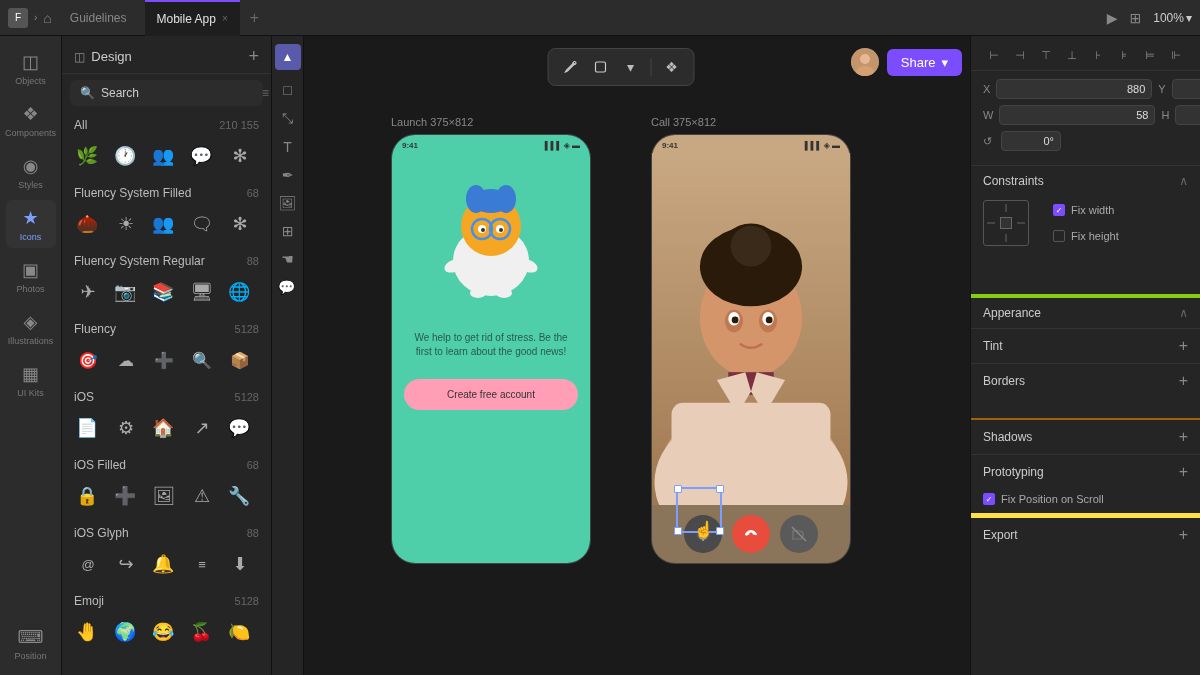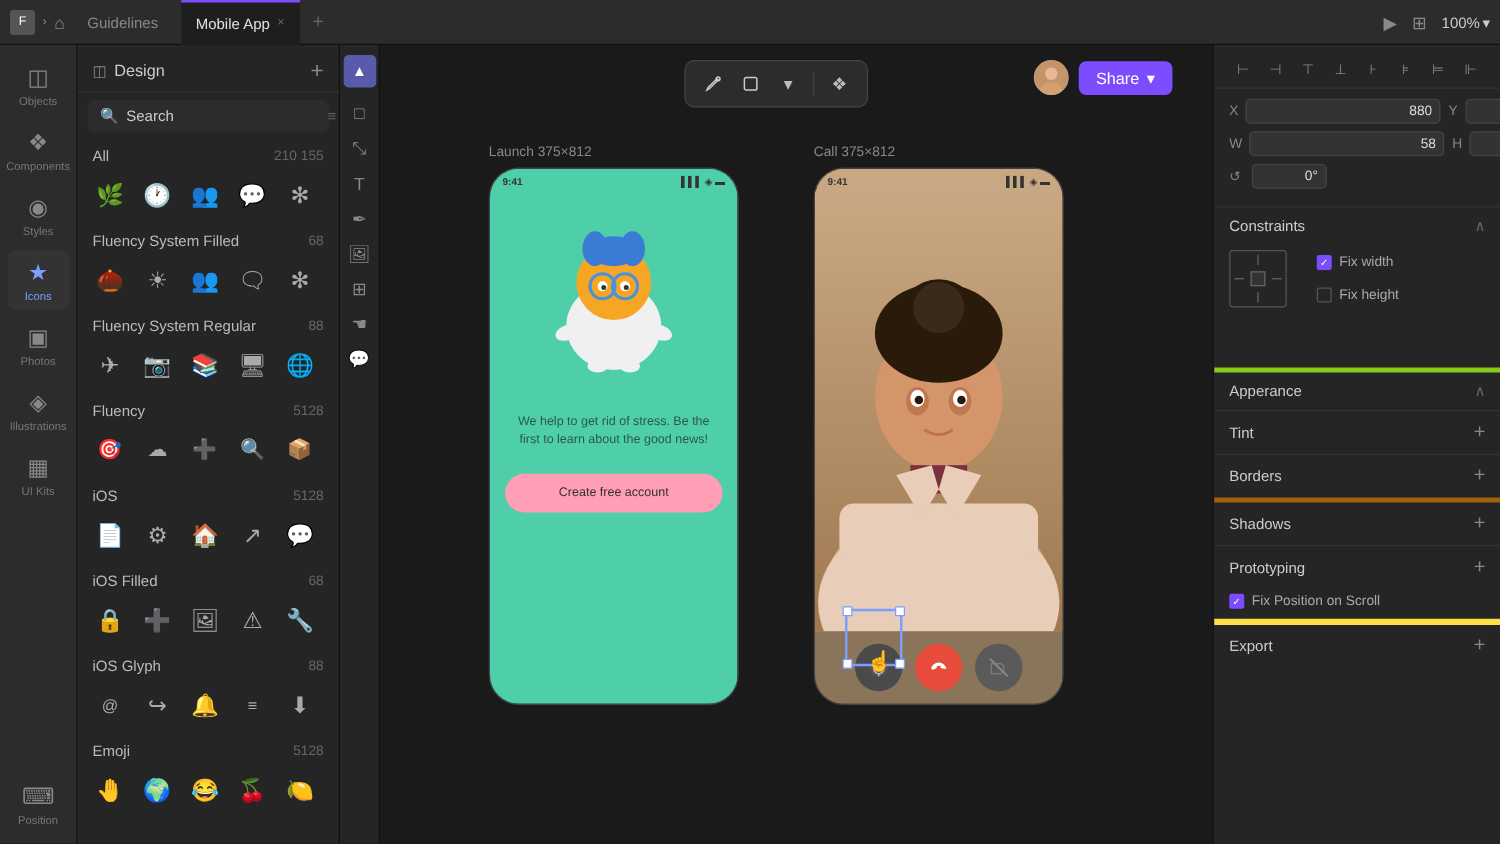--- a/index.html
+++ b/index.html
@@ -193,21 +193,21 @@
       border-radius: 4px;
       cursor: pointer;
       color: #bbb;
       font-size: 14px;
     }
     .toolbar-divider { width: 1px; height: 18px; background: #444; margin: 0 4px; }
 
     .canvas-share {
       position: absolute;
       top: 12px;
-      right: 32px;
+      right: 8px;
       display: flex; align-items: center;
       gap: 8px;
       z-index: 10;
     }
     .share-btn {
       display: flex; align-items: center; gap: 6px;
       background: #7c4dff;
       border-radius: 6px;
       padding: 6px 14px;
       font-size: 13px;
@@ -891,21 +891,21 @@
     <div class="section-header" style="border-top:1px solid #333;">
       <span class="section-title">Tint</span>
       <span class="section-add">+</span>
     </div>
 
     <div class="section-header" style="border-top:1px solid #333;">
       <span class="section-title">Borders</span>
       <span class="section-add">+</span>
     </div>
 
-    <div class="section-header" style="border-top:4px solid #a16207;">
+    <div class="section-header" style="border-top:2px solid #a16207;margin-top:20px;">
       <span class="section-title">Shadows</span>
       <span class="section-add">+</span>
     </div>
 
     <div class="section-header" style="border-top:1px solid #333;">
       <span class="section-title">Prototyping</span>
       <span class="section-add">+</span>
     </div>
     <div class="checkbox-row" style="padding:4px 12px 8px;">
       <div class="checkbox-box">✓</div>

